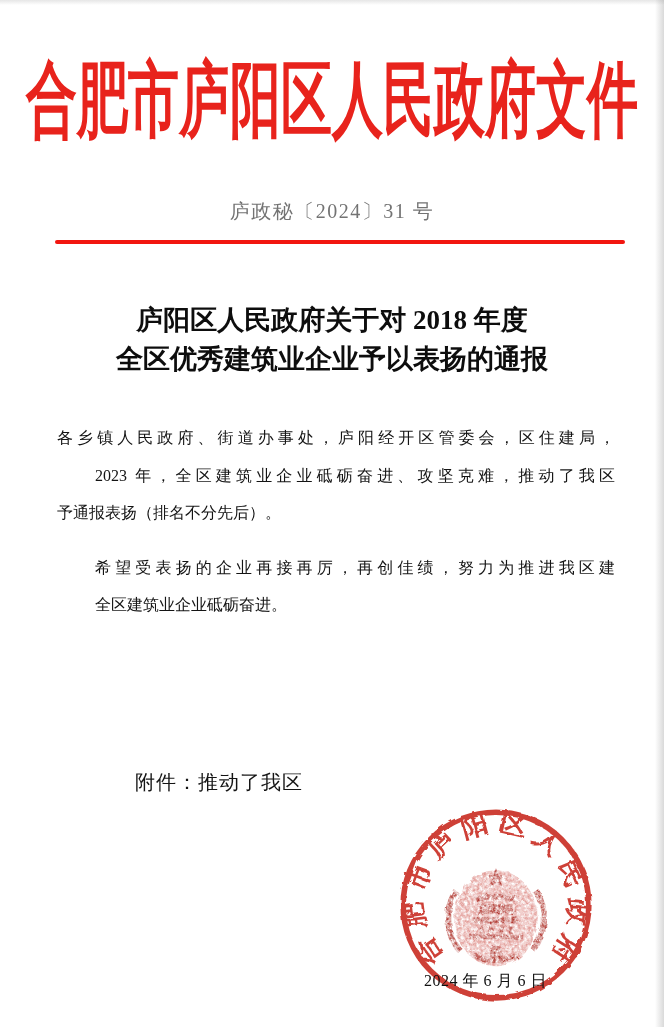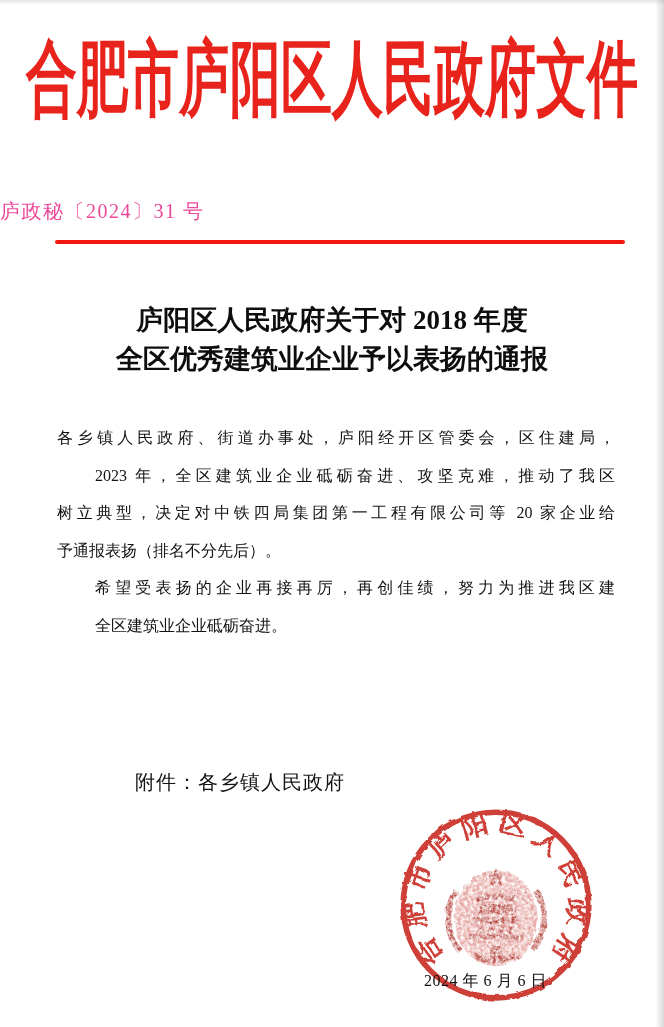--- a/index.html
+++ b/index.html
@@ -17,32 +17,32 @@
     background:linear-gradient(to left, rgba(120,120,120,0.28), rgba(120,120,120,0));
     pointer-events:none;
   }
   .edge-shade-top {
     position:absolute; top:0; left:0; right:0; height:5px;
     background:linear-gradient(to bottom, rgba(140,140,140,0.22), rgba(140,140,140,0));
     pointer-events:none;
   }
   .gov-header {
     position:absolute; top:24px; left:0; right:0; height:112px;
-    display:flex; align-items:center; justify-content:center;
+    display:flex; align-items:flex-end; justify-content:center;
   }
   .gov-header .stretch {
     display:inline-block;
     font-size:51px; font-weight:bold; white-space:nowrap;
     transform:scale(1.0,1.62); transform-origin:center;
     letter-spacing:0px;
   }
   .doc-number {
     position:absolute; top:198px; left:0; right:0;
-    text-align:left; font-size:20px; letter-spacing:1.5px;
-    color:#ec4899;
+    text-align:center; font-size:20px; letter-spacing:1.5px;
+    color:#737373;
   }
   .red-line {
     position:absolute; top:240px; left:55px; width:570px; height:4px;
     border-radius:2px;
   }
   .doc-title {
     position:absolute; top:301px; left:0; right:0;
     text-align:center; font-weight:bold; font-size:27px; line-height:39px;
     color:#0d0d0d;
   }
@@ -90,27 +90,26 @@
   <div class="red-line" style="background: rgb(242, 22, 15);"></div>
 
   <div class="doc-title">
     <div>庐阳区人民政府关于对 2018 年度</div>
     <div>全区优秀建筑业企业予以表扬的通报</div>
   </div>
 
   <div class="body-text">
       <div class="body-line justify" style="padding-left: 0px;">各乡镇人民政府、街道办事处，庐阳经开区管委会，区住建局，</div>
       <div class="body-line justify" style="padding-left: 38px;">2023 年，全区建筑业企业砥砺奋进、攻坚克难，推动了我区</div>
-      <div class="body-line justify" style="padding-left: 0px;">树立典型，决定对中铁四局集团第一工程有限公司等 20 家企业给</div>
       <div class="body-line" style="padding-left: 0px;">予通报表扬（排名不分先后）。</div>
-      <div class="body-line justify" style="padding-left: 38px;">希望受表扬的企业再接再厉，再创佳绩，努力为推进我区建</div>
+      <div class="body-line justify" style="padding-left: 38px; margin-top: 17px;">希望受表扬的企业再接再厉，再创佳绩，努力为推进我区建</div>
       <div class="body-line" style="padding-left: 38px;">全区建筑业企业砥砺奋进。</div>
     </div>
 
-  <div class="attachment-line">附件：各乡镇人民政府</div>
+  <div class="attachment-line">附件：推动了我区</div>
 
   <svg class="seal" viewBox="0 0 200 200">
     <defs>
       <filter id="rough" x="-10%" y="-10%" width="120%" height="120%">
         <feTurbulence type="fractalNoise" baseFrequency="0.12" numOctaves="2" result="n"></feTurbulence>
         <feDisplacementMap in="SourceGraphic" in2="n" scale="4"></feDisplacementMap>
       </filter>
       <filter id="speckle" x="-20%" y="-20%" width="140%" height="140%">
         <feTurbulence type="fractalNoise" baseFrequency="0.32" numOctaves="3" result="noise"></feTurbulence>
         <feColorMatrix in="noise" type="matrix" values="0 0 0 0 0, 0 0 0 0 0, 0 0 0 0 0, 0 0 0 1.7 -0.35" result="alpha"></feColorMatrix>

